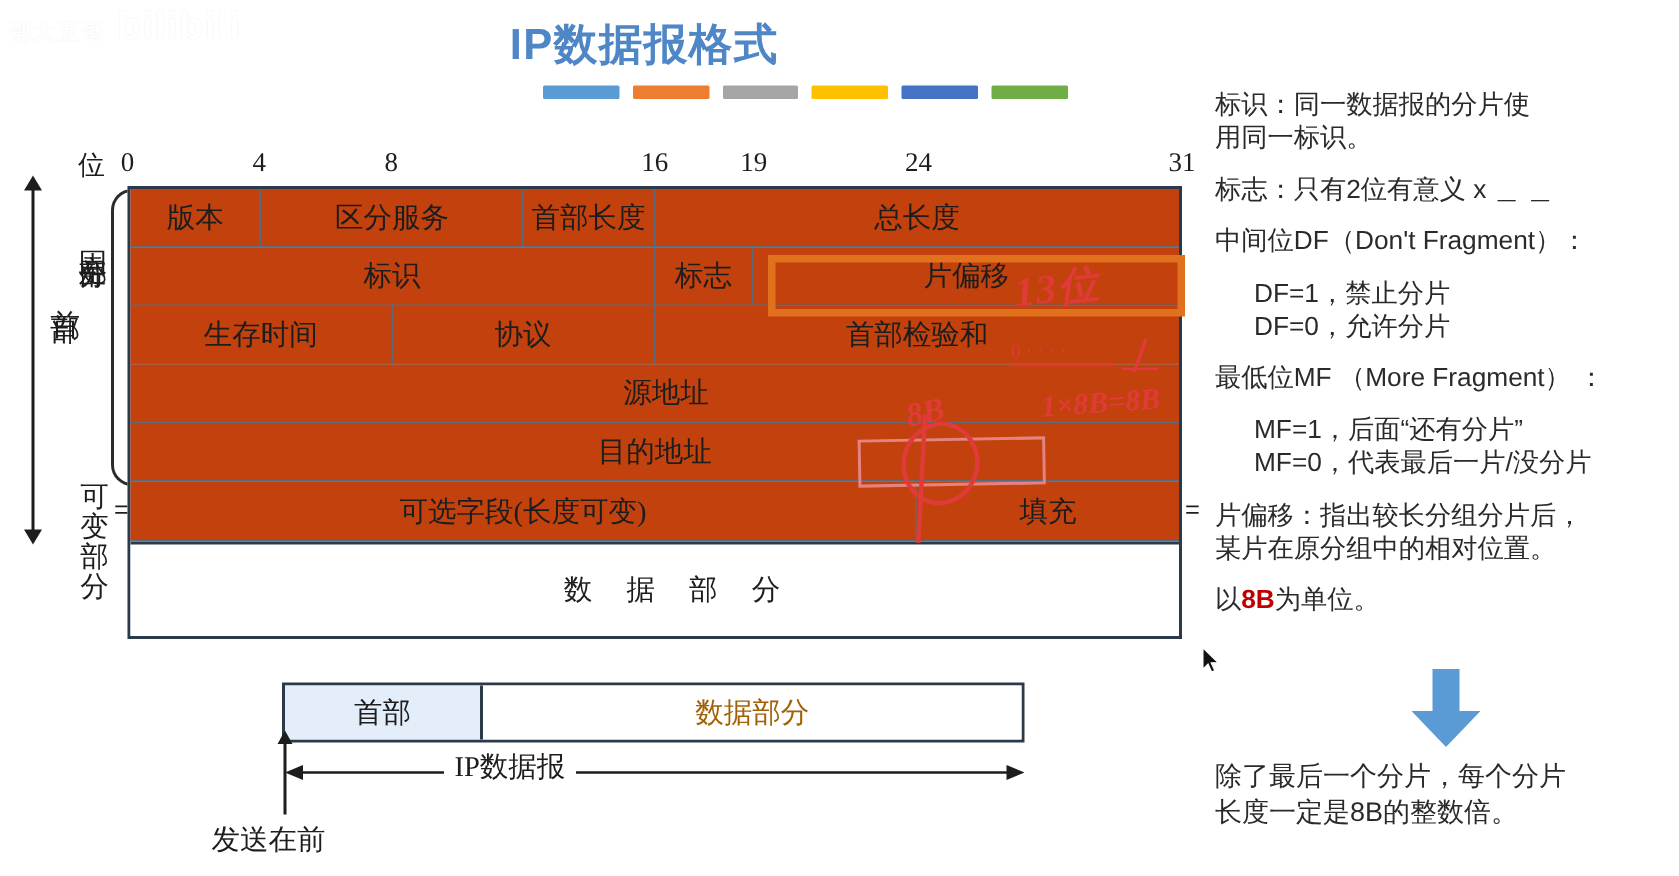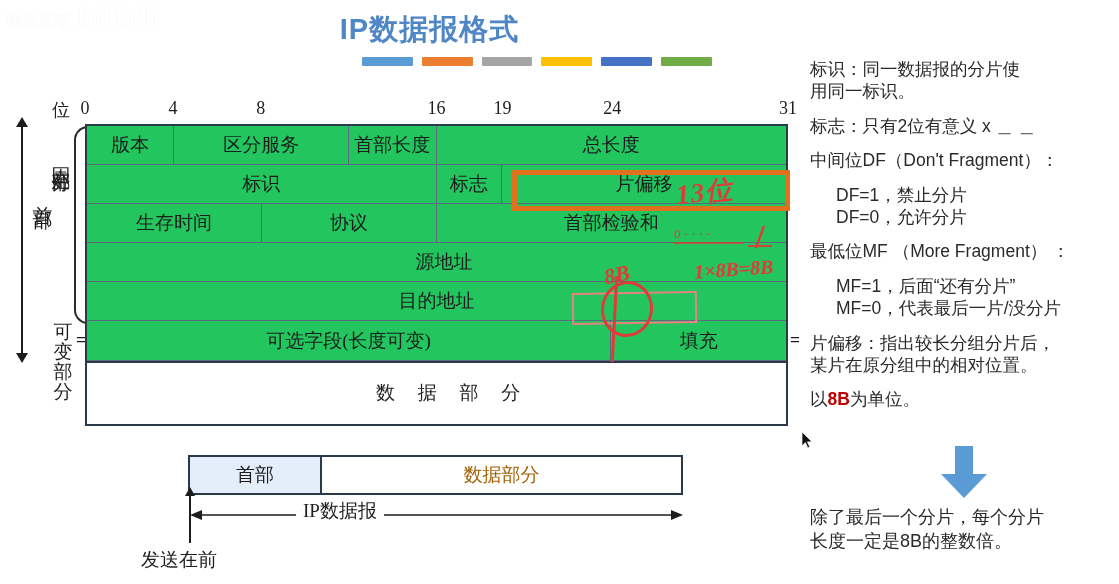--- a/index.html
+++ b/index.html
@@ -56,21 +56,21 @@
   
   #pkt {
     position:absolute; left:85px; top:124px;
     width:703px; height:302px;
     border:2px solid #2b3a4a;
     background:#e9f0fa;
   }
   .prow {
     display:flex; width:100%;
     border-bottom:1px solid #5b6b7d;
-    background:#22c55e;
+    background:#c2410c;
   }
   .prow.last { border-bottom:none; }
   .pcell {
     display:flex; align-items:center; justify-content:center;
     font-size:19px; color:#1d1d1d;
     border-right:1px solid #5b6b7d;
     height:100%; position:relative;
     white-space:nowrap;
   }
   .pcell.nr { border-right:none; }

